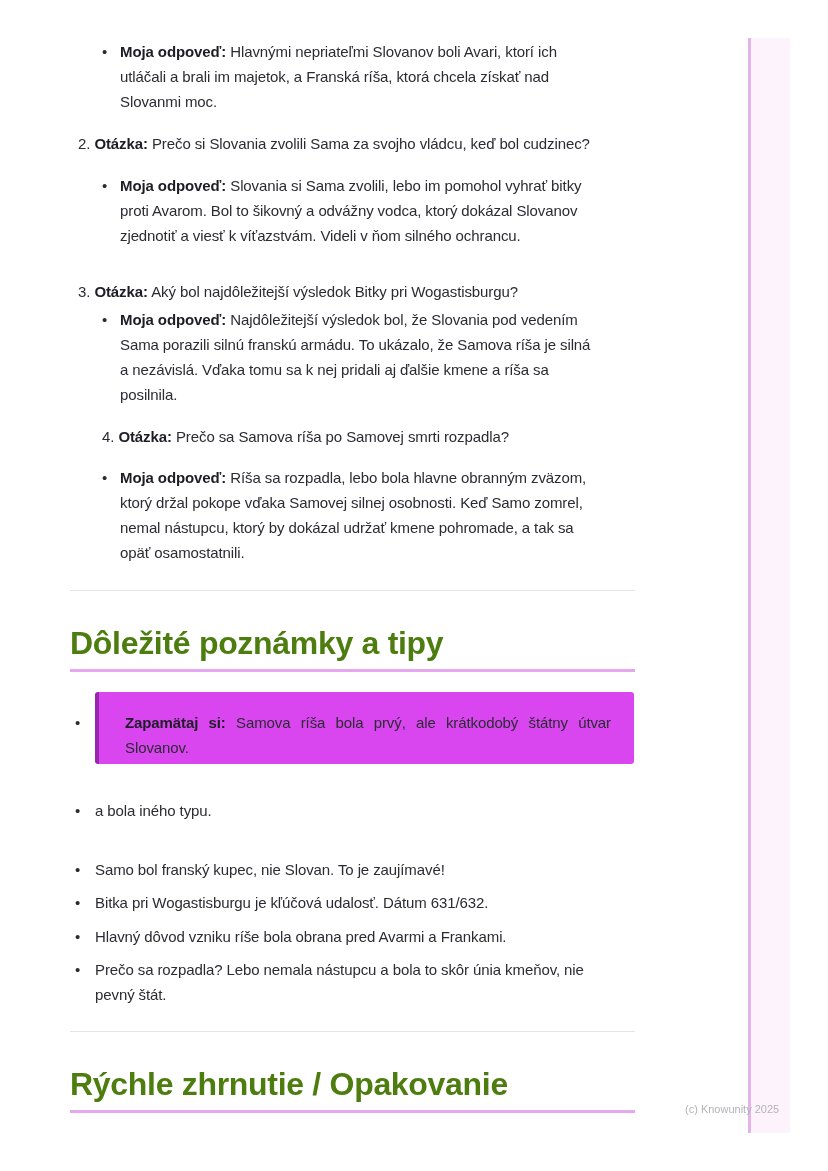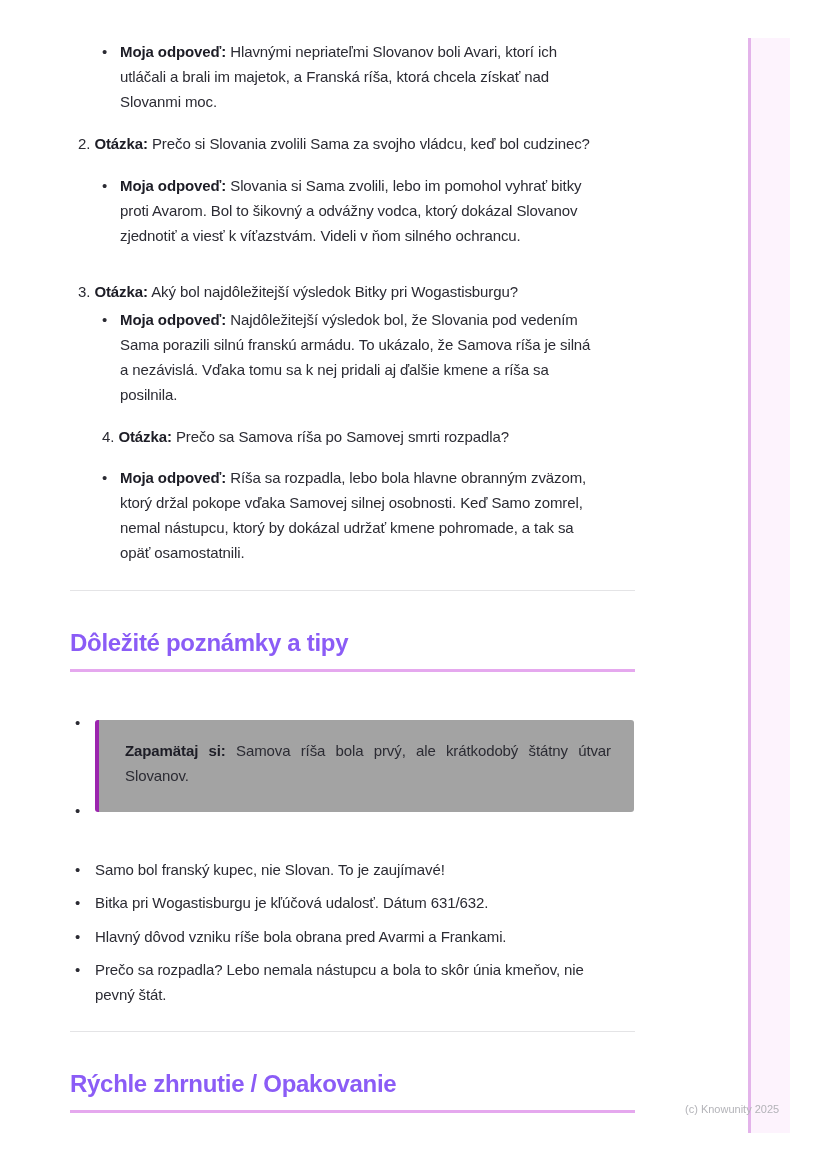--- a/index.html
+++ b/index.html
@@ -54,23 +54,23 @@
       position: absolute;
       left: 0;
       width: 565px;
       height: 1px;
       background: #e4e4e6;
     }
 
     .h2 {
       position: absolute;
       left: 0;
-      font-size: 24px;
+      font-size: 32px;
       font-weight: 700;
-      color: #8b5cf6;
+      color: #4d7c0f;
       letter-spacing: -0.3px;
       line-height: 34px;
       white-space: nowrap;
     }
     .h2-underline {
       position: absolute;
       left: 0;
       width: 565px;
       height: 3px;
       background: #e5a8ee;
@@ -85,24 +85,24 @@
       position: absolute;
       left: -20px;
       top: 0;
       font-size: 15px;
       line-height: 25px;
     }
 
     .callout {
       position: absolute;
       left: 25px;
-      top: 720px;
+      top: 692px;
       width: 539px;
-      height: 92px;
-      background: #a3a3a3;
+      height: 72px;
+      background: #d946ef;
       border-left: 4px solid #9b25ae;
       border-radius: 3px;
       box-sizing: border-box;
     }
     .callout-text {
       position: absolute;
       left: 26px;
       top: 18px;
       width: 486px;
       text-align: justify;
@@ -199,20 +199,21 @@
   <div class="h2" style="top:626px;">Dôležité poznámky a tipy</div>
   <div class="h2-underline" style="top:669px;"></div>
 
   <span class="callout-bullet text">•</span>
   <div class="callout">
     <div class="callout-text text"><b>Zapamätaj si:</b> <span>Samova ríša bola prvý, ale krátkodobý štátny útvar Slovanov.</span></div>
   </div>
 
   <div class="tip-row text" style="top:798px;">
     <span class="tip-bullet">•</span>
+    <div>a bola iného typu.</div>
   </div>
   <div class="tip-row text" style="top:857px;">
     <span class="tip-bullet">•</span>
     <div>Samo bol franský kupec, nie Slovan. To je zaujímavé!</div>
   </div>
   <div class="tip-row text" style="top:890px;">
     <span class="tip-bullet">•</span>
     <div>Bitka pri Wogastisburgu je kľúčová udalosť. Dátum 631/632.</div>
   </div>
   <div class="tip-row text" style="top:924px;">

